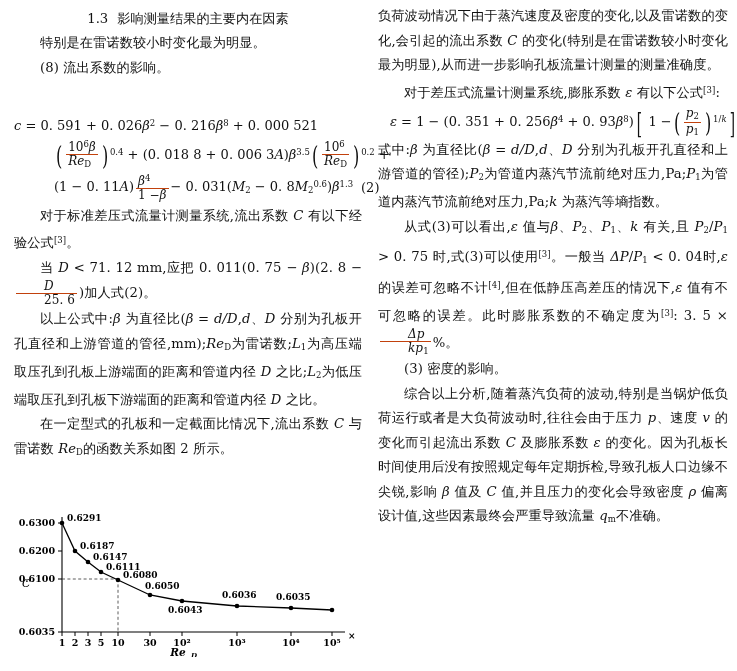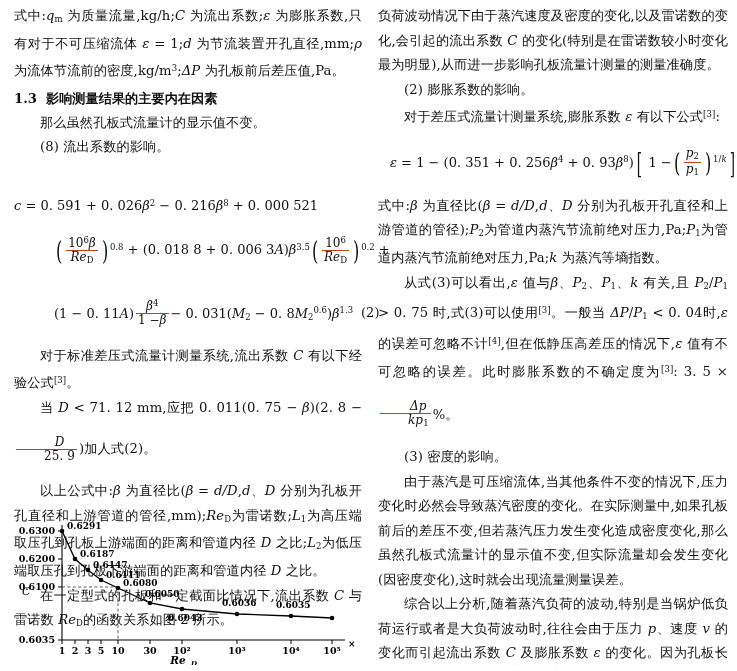--- a/index.html
+++ b/index.html
@@ -28,46 +28,47 @@
     margin:0;
     font-size:13.2px;
     line-height:24.5px;
     text-align:justify;
     text-justify:inter-character;
     letter-spacing:0.1px;
   }
   p.indent{text-indent:26px;}
   p.tight{text-align:justify;}
   .sec-head{
-    font-weight:bold;
+    font-weight:normal;
     font-size:13.2px;
     line-height:25px;
     margin:2px 0 0 0;
+    text-align:center;
   }
   .sec-head .num{margin-right:9px;}
   .it{font-style:italic;font-family:"DejaVu Serif","Liberation Serif",serif;}
   .gk{font-family:"DejaVu Serif","Liberation Serif",serif;font-style:italic;}
   sub{font-size:8.5px;vertical-align:-0.28em;}
   sup{font-size:8.5px;vertical-align:0.48em;}
   .eq{
     font-size:13px;
     line-height:25px;
     margin:2px 0 0 0;
     white-space:nowrap;
   }
   .eq-l{display:block;margin-top:31px;}
   .eq-i1{padding-left:12px;}
   .eq-i2{padding-left:40px;}
   .frac{
     display:inline-block;
     vertical-align:middle;
-    text-align:center;
+    text-align:left;
     font-size:12px;
     line-height:1.08;
-    margin:16px 2px;
+    margin:0 2px;
     position:relative;
     top:-0.5px;
   }
   .frac .n{display:block;padding:0 2px;}
   .frac .d{display:block;padding:0 2px;border-top:1px solid #c2410c;}
   .paren{
     display:inline-block;
     vertical-align:middle;
     font-size:26px;
     line-height:0.72;
@@ -83,59 +84,58 @@
     line-height:0.72;
     transform:scaleX(0.5);
     position:relative;
     top:1px;
   }
   .eqnum{margin-left:8px;}
 
   
   .figure{
     position:absolute;
-    left:0px; bottom:6px;
+    left:0px; bottom:14px;
     width:356px;height:148px;
   }
   .chart{
     position:absolute;left:0;top:0;width:356px;height:148px;
   }
 </style>
 </head>
 <body>
 
 <div class="page">
 
   <div class="col left">
 
-    <p class="tight">式中:<span class="it">q</span><sub>m</sub> 为质量流量,kg/h;<span class="it">C</span> 为流出系数;<span class="gk">ε</span> 为膨胀系数,只有对于不可压缩流体 <span class="gk">ε</span> = 1;<span class="it">d</span> 为节流装置开孔直径,mm;<span class="gk">ρ</span> 为流体节流前的密度,kg/m<sup>3</sup>;<span class="gk">Δ</span><span class="it">P</span> 为孔板前后差压值,Pa<span style="letter-spacing:0">。</span></p>
 
     <div class="sec-head"><span class="num">1.3</span><span>影响测量结果的主要内在因素</span></div>
 
-    <p class="indent">那么虽然孔板式流量计的显示值不变。</p>
+    <p class="indent">特别是在雷诺数较小时变化最为明显。</p>
 
     <p class="indent">(8) 流出系数的影响。</p>
 
     <div class="eq eq-l">
       <span class="it">c</span> = 0. 591 + 0. 026<span class="gk">β</span><sup>2</sup> − 0. 216<span class="gk">β</span><sup>8</sup> + 0. 000 521
     </div>
 
     <div class="eq eq-i2">
-      <span class="paren">(</span><span class="frac"><span class="n">10<sup>6</sup><span class="gk">β</span></span><span class="d"><span class="it">Re</span><sub>D</sub></span></span><span class="paren">)</span><sup>0.8</sup>
+      <span class="paren">(</span><span class="frac"><span class="n">10<sup>6</sup><span class="gk">β</span></span><span class="d"><span class="it">Re</span><sub>D</sub></span></span><span class="paren">)</span><sup>0.4</sup>
       + (0. 018 8 + 0. 006 3<span class="it">A</span>)<span class="gk">β</span><sup>3.5</sup><span class="paren">(</span><span class="frac"><span class="n">10<sup>6</sup></span><span class="d"><span class="it">Re</span><sub>D</sub></span></span><span class="paren">)</span><sup>0.2</sup> +
     </div>
 
 
     <div class="eq eq-i2">
       (1 − 0. 11<span class="it">A</span>)<span class="frac"><span class="n"><span class="gk">β</span><sup>4</sup></span><span class="d">1 −<span class="gk">β</span></span></span>− 0. 031(<span class="it">M</span><sub>2</sub> − 0. 8<span class="it">M</span><sub>2</sub><sup>0.6</sup>)<span class="gk">β</span><sup>1.3</sup><span class="eqnum">(2)</span>
     </div>
 
     <p class="indent">对于标准差压式流量计测量系统,流出系数 <span class="it">C</span> 有以下经验公式<sup>[3]</sup><span style="letter-spacing:0">。</span></p>
 
-    <p class="indent">当 <span class="it">D</span> &lt; 71. 12 mm,应把 0. 011(0. 75 − <span class="gk">β</span>)(2. 8 − <span class="frac" style="font-size:12px"><span class="n"><span class="it">D</span></span><span class="d">25. 9</span></span>)加人式(2)<span style="letter-spacing:0">。</span></p>
+    <p class="indent">当 <span class="it">D</span> &lt; 71. 12 mm,应把 0. 011(0. 75 − <span class="gk">β</span>)(2. 8 − <span class="frac" style="font-size:12px"><span class="n"><span class="it">D</span></span><span class="d">25. 6</span></span>)加人式(2)<span style="letter-spacing:0">。</span></p>
 
     <p class="indent">以上公式中:<span class="gk">β</span> 为直径比(<span class="gk">β</span> = <span class="it">d/D</span>,<span class="it">d</span>、<span class="it">D</span> 分别为孔板开孔直径和上游管道的管径,mm);<span class="it">Re</span><sub>D</sub>为雷诺数;<span class="it">L</span><sub>1</sub>为高压端取压孔到孔板上游端面的距离和管道内径 <span class="it">D</span> 之比;<span class="it">L</span><sub>2</sub>为低压端取压孔到孔板下游端面的距离和管道内径 <span class="it">D</span> 之比<span style="letter-spacing:0">。</span></p>
 
     <p class="indent">在一定型式的孔板和一定截面比情况下,流出系数 <span class="it">C</span> 与雷诺数 <span class="it">Re</span><sub>D</sub>的函数关系如图 2 所示<span style="letter-spacing:0">。</span></p>
 
     <div class="figure">
       <svg class="chart" viewBox="0 0 356 148">
 
         <line x1="62" y1="123" x2="345" y2="123" stroke="#000" stroke-width="1.1"></line>
         <line x1="62" y1="8" x2="62" y2="123" stroke="#000" stroke-width="1.1"></line>
@@ -215,31 +215,29 @@
       </svg>
     </div>
   </div>
 
   <div class="gutter"></div>
 
   <div class="col right">
 
     <p class="tight">负荷波动情况下由于蒸汽速度及密度的变化,以及雷诺数的变化,会引起的流出系数 <span class="it">C</span> 的变化(特别是在雷诺数较小时变化最为明显),从而进一步影响孔板流量计测量的测量准确度<span style="letter-spacing:0">。</span></p>
 
-    <p class="indent">(2) 膨胀系数的影响。</p>
 
     <p class="indent">对于差压式流量计测量系统,膨胀系数 <span class="gk">ε</span> 有以下公式<sup>[3]</sup>:</p>
 
     <div class="eq eq-i1">
       <span class="gk">ε</span> = 1 − (0. 351 + 0. 256<span class="gk">β</span><sup>4</sup> + 0. 93<span class="gk">β</span><sup>8</sup>)<span class="bigbr">[</span>&nbsp;1 −<span class="paren">(</span><span class="frac"><span class="n"><span class="it">p</span><sub>2</sub></span><span class="d"><span class="it">p</span><sub>1</sub></span></span><span class="paren">)</span><sup>1/<span class="it">k</span></sup><span class="bigbr">]</span>
     </div>
 
     <p class="tight">式中:<span class="gk">β</span> 为直径比(<span class="gk">β</span> = <span class="it">d/D</span>,<span class="it">d</span>、<span class="it">D</span> 分别为孔板开孔直径和上游管道的管径);<span class="it">P</span><sub>2</sub>为管道内蒸汽节流前绝对压力,Pa;<span class="it">P</span><sub>1</sub>为管道内蒸汽节流前绝对压力,Pa;<span class="it">k</span> 为蒸汽等墒指数<span style="letter-spacing:0">。</span></p>
 
     <p class="indent">从式(3)可以看出,<span class="gk">ε</span> 值与<span class="gk">β</span>、<span class="it">P</span><sub>2</sub>、<span class="it">P</span><sub>1</sub>、<span class="it">k</span> 有关,且 <span class="it">P</span><sub>2</sub>/<span class="it">P</span><sub>1</sub> &gt; 0. 75 时,式(3)可以使用<sup>[3]</sup>。一般当 <span class="gk">Δ</span><span class="it">P</span>/<span class="it">P</span><sub>1</sub> &lt; 0. 04时,<span class="gk">ε</span> 的误差可忽略不计<sup>[4]</sup>,但在低静压高差压的情况下,<span class="gk">ε</span> 值有不可忽略的误差。此时膨胀系数的不确定度为<sup>[3]</sup>: 3. 5 × <span class="frac" style="font-size:12px"><span class="n"><span class="gk">Δ</span><span class="it">p</span></span><span class="d"><span class="it">kp</span><sub>1</sub></span></span>%<span style="letter-spacing:0">。</span></p>
 
     <p class="indent">(3) 密度的影响。</p>
 
-    <p class="indent">由于蒸汽是可压缩流体,当其他条件不变的情况下,压力变化时必然会导致蒸汽密度的变化。在实际测量中,如果孔板前后的差压不变,但若蒸汽压力发生变化造成密度变化,那么虽然孔板式流量计的显示值不变,但实际流量却会发生变化(因密度变化),这时就会出现流量测量误差。</p>
 
     <p class="indent">综合以上分析,随着蒸汽负荷的波动,特别是当锅炉低负荷运行或者是大负荷波动时,往往会由于压力 <span class="it">p</span>、速度 <span class="it">v</span> 的变化而引起流出系数 <span class="it">C</span> 及膨胀系数 <span class="gk">ε</span> 的变化。因为孔板长时间使用后没有按照规定每年定期拆检,导致孔板人口边缘不尖锐,影响 <span class="gk">β</span> 值及 <span class="it">C</span> 值,并且压力的变化会导致密度 <span class="gk">ρ</span> 偏离设计值,这些因素最终会严重导致流量 <span class="it">q</span><sub>m</sub>不准确<span style="letter-spacing:0">。</span></p>
   </div>
 </div>
 
 </body></html>

